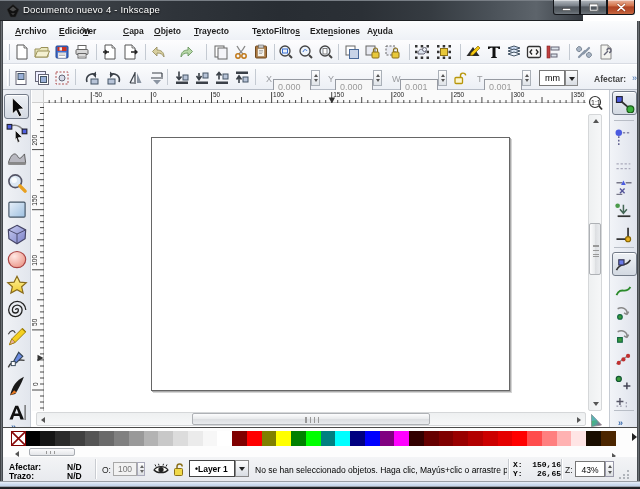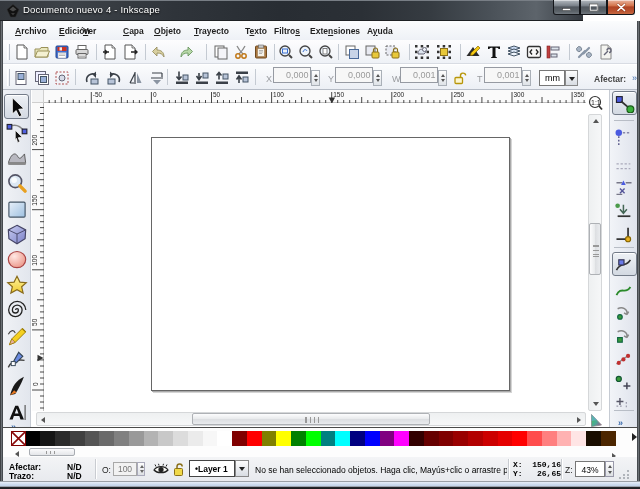--- a/index.html
+++ b/index.html
@@ -9,21 +9,21 @@
 .wb{position:absolute;top:0;height:15px;border:1px solid #14161a;border-top:none;background:linear-gradient(#b4bac0 0%,#7b828a 40%,#51575e 50%,#5a6167 80%,#70777e 100%);box-shadow:inset 0 1px 0 rgba(255,255,255,.5)}
 .wb.cl{background:linear-gradient(#eab49e 0%,#d4764e 40%,#b04424 50%,#ba5330 80%,#c86a42 100%)}
 #menu{left:3px;top:21px;width:634px;height:19px;background:linear-gradient(#fbfcfd,#eef1f6);font-size:8.5px;font-weight:bold;color:#1f1f1f}
 #menu span{position:absolute;top:5px}
 #menu u{text-underline-offset:1px}
 #tb1{left:3px;top:40px;width:634px;height:24px;background:linear-gradient(#fdfdfe,#eef1f6);border-bottom:1px solid #d8dce3}
 #tb2{left:3px;top:65px;width:634px;height:25px;background:linear-gradient(#fbfcfd,#ecEFf5);border-bottom:1px solid #b6bcc6}
 .sep1{position:absolute;width:1px;background:#c4cad2;top:4px;height:16px}
 .icon{position:absolute;top:4px}
 #tb2 .icon{top:5px}
-.fld{position:absolute;top:2px;height:16px;background:#f7f7f7;border:1px solid #969aa2;font-size:9px;color:#9a9a9a;padding:2px 0 0 12px}
+.fld{position:absolute;top:14px;height:16px;background:#f7f7f7;border:1px solid #969aa2;font-size:9px;color:#9a9a9a;padding:2px 0 0 4px}
 .spin{position:absolute;top:5px;width:9px;height:16px;background:linear-gradient(#fefefe,#dfe3e8);border:1px solid #aab0b8}
 .spin:before{content:"";position:absolute;left:2px;top:3px;border-left:2px solid transparent;border-right:2px solid transparent;border-bottom:3px solid #555}
 .spin:after{content:"";position:absolute;left:2px;bottom:3px;border-left:2px solid transparent;border-right:2px solid transparent;border-top:3px solid #555}
 .lbl2{position:absolute;top:9px;font-size:9px;color:#9a9ca0}
 #toolbox{left:3px;top:90px;width:28px;height:341px;background:linear-gradient(90deg,#f0f2f6,#e2e6ed);border-right:1px solid #c6cbd3}
 .tool{position:absolute;left:3px;width:22px;height:22px}
 #corner{left:32px;top:90px;width:12px;height:13px;background:#f2f3f4;border-right:1px solid #cfcfcf;border-bottom:1px solid #cfcfcf}
 #hruler{left:44px;top:90px;width:542px;height:13px;background:#fafafa;border-bottom:1px solid #c0c0c0}
 #vruler{left:32px;top:103px;width:12px;height:308px;background:#fafafa;border-right:1px solid #c0c0c0}
 #canvas{left:44px;top:103px;width:542px;height:308px;background:#fff;overflow:hidden}
@@ -64,21 +64,21 @@
           <path d="M10 3.5 L16.5 9.5 M16.5 3.5 L10 9.5" stroke="#fff" stroke-width="1.7" stroke-linecap="round"></path>
         </svg></div>
 </div>
 <div id="menu" class="abs">
       <span style="left:12px"><u>A</u>rchivo</span>
       <span style="left:56px"><u>E</u>dición</span>
       <span style="left:80px"><u>V</u>er</span>
       <span style="left:120px"><u>C</u>apa</span>
       <span style="left:151px"><u>O</u>bjeto</span>
       <span style="left:191px"><u>T</u>rayecto</span>
-      <span style="left:242px">T<u>e</u>xto</span>
+      <span style="left:249px">T<u>e</u>xto</span>
       <span style="left:271px">Filtro<u>s</u></span>
       <span style="left:307px">Exte<u>n</u>siones</span>
       <span style="left:364px">A<u>y</u>uda</span>
     </div>
 <div id="tb1" class="abs">
       <div class="abs" style="left:4px;top:4px;width:3px;height:16px;border-left:1px solid #fff;border-right:1px solid #b8bec8"></div>
       <svg class="icon" style="left:11px" width="16" height="16" viewBox="0 0 16 16">
         <path d="M3 1 L10 1 L13 4 L13 15 L3 15 Z" fill="#fff" stroke="#555" stroke-width="1"></path>
         <path d="M10 1 L10 4 L13 4" fill="#e8e8e8" stroke="#555" stroke-width="0.8"></path>
       </svg>

